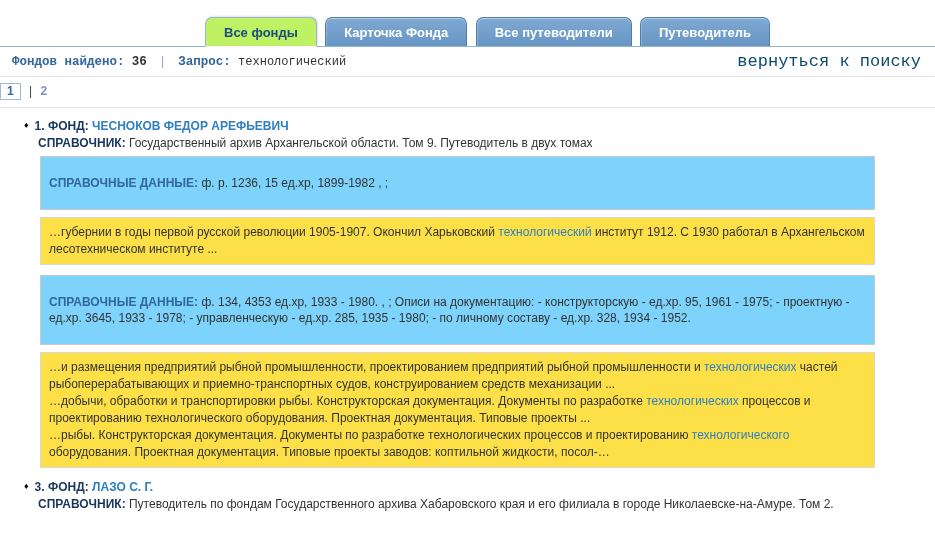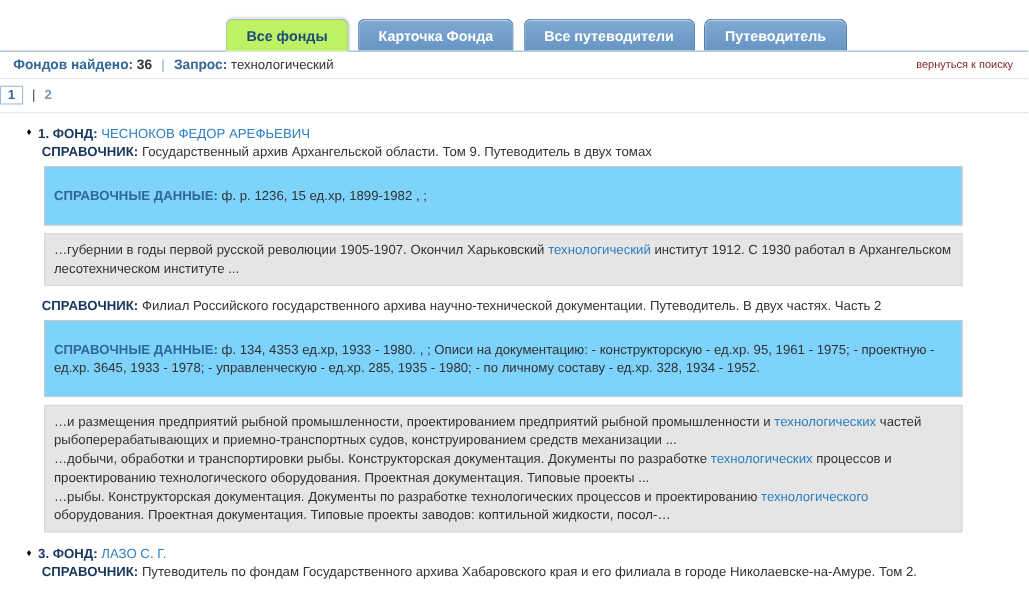--- a/index.html
+++ b/index.html
@@ -29,57 +29,58 @@
     background:#bef264; color:#1d4c7c;
     border:1px solid #9ab4cf; border-bottom:1px solid #fff;
     margin-bottom:-1px; z-index:2;
     box-shadow:1px -1px 2px rgba(0,0,0,.12);
   }
   
   .results-header {
     display:flex; justify-content:space-between; align-items:center;
     padding:5px 14px 5px 12px;
     border-bottom:1px solid #e3e3e3;
+    font-family:Liberation Mono, monospace;
   }
   .results-header .lbl { font-weight:bold; color:#336699; font-size:12.5px; }
   .results-header .val { font-weight:bold; color:#333; font-size:12.5px; }
   .results-header .qval { color:#333; }
   .results-header .sep { color:#8aa5c0; padding:0 5px; }
-  .back-link { color:#7f1d1d; text-decoration:none; font-size:10px; }
+  .back-link { color:#0c4a6e; text-decoration:none; font-size:17px; }
   
   .pagination {
     padding:6px 0 7px;
     border-bottom:1px solid #e3e3e3;
   }
   .page-current {
     display:inline-block; border:1px solid #9ebcd9;
     padding:0 6px 1px; color:#336699; font-weight:bold;
   }
   .page-sep { color:#444; padding:0 5px; }
   .page-link { color:#7795bb; text-decoration:none; font-weight:bold; }
   
   .entries { padding:9px 10px 0 24px; }
   .entry { margin-bottom:10px; }
   .entry-head { line-height:17px; padding-right:4px; }
   .bullet { color:#000; font-size:9px; vertical-align:2px; padding-right:6px; }
   .entry-num, .fund-label { font-weight:bold; color:#17365d; }
   .entry-title {
-    font-weight:normal; color:#2d7fc1; text-decoration:none; cursor:pointer;
+    font-weight:bold; color:#2d7fc1; text-decoration:none; cursor:pointer;
   }
   .guide-line { margin-left:14px; line-height:17px; padding-right:4px; }
   .guide-label { font-weight:bold; color:#17365d; }
   .data-box {
     margin:4px 50px 0 16px;
     border:1px solid #c9c9c9; background:#7dd3fc;
     padding:18px 8px; line-height:16px;
   }
   .data-label { font-weight:bold; color:#336699; }
   .excerpt-box {
     margin:7px 50px 0 16px;
-    border:1px solid #d8d8d8; background:#e5e5e5;
+    border:1px solid #d8d8d8; background:#fde047;
     padding:6px 8px; line-height:17px;
   }
   .hl { color:#2d7fc1; }
 </style>
 </head>
 <body>
 
 <div class="tabbar">
   <span class="tab active">Все фонды</span>
   <span class="tab">Карточка Фонда</span>
@@ -107,21 +108,20 @@
 <div class="entries" id="entries">
     <div class="entry">
       <div class="entry-head"><span class="bullet">♦</span><span class="entry-num">1. </span><span class="fund-label">ФОНД: </span><a class="entry-title" href="#">ЧЕСНОКОВ ФЕДОР АРЕФЬЕВИЧ</a></div>
       <div class="guide-line"><span class="guide-label">СПРАВОЧНИК: </span><span>Государственный архив Архангельской области. Том 9. Путеводитель в двух томах</span></div>
       <div class="data-box"><span class="data-label">СПРАВОЧНЫЕ ДАННЫЕ: </span><span>ф. р. 1236, 15 ед.хр, 1899-1982 , ;</span></div>
       <div class="excerpt-box">
         <div class="excerpt-line"><span>…губернии в годы первой русской революции 1905-1907. Окончил Харьковский </span><span class="hl">технологический</span><span> институт 1912. С 1930 работал в Архангельском лесотехническом институте ...</span></div>
       </div>
     </div>
     <div class="entry">
-      <div class="guide-line"><span class="guide-label">СПРАВОЧНИК: </span><span>Филиал Российского государственного архива научно-технической документации. Путеводитель. В двух частях. Часть 2</span></div>
       <div class="data-box"><span class="data-label">СПРАВОЧНЫЕ ДАННЫЕ: </span><span>ф. 134, 4353 ед.хр, 1933 - 1980.  , ;  Описи на документацию: - конструкторскую - ед.хр. 95, 1961 - 1975; - проектную - ед.хр. 3645, 1933 - 1978; - управленческую - ед.хр. 285, 1935 - 1980; - по личному составу - ед.хр. 328, 1934 - 1952.</span></div>
       <div class="excerpt-box">
         <div class="excerpt-line"><span>…и размещения предприятий рыбной промышленности, проектированием предприятий рыбной промышленности и </span><span class="hl">технологических</span><span> частей рыбоперерабатывающих и приемно-транспортных судов, конструированием средств механизации ...</span></div>
         <div class="excerpt-line"><span>…добычи, обработки и транспортировки рыбы. Конструкторская документация. Документы по разработке </span><span class="hl">технологических</span><span> процессов и проектированию технологического оборудования. Проектная документация. Типовые проекты ...</span></div>
         <div class="excerpt-line"><span>…рыбы. Конструкторская документация. Документы по разработке технологических процессов и проектированию </span><span class="hl">технологического</span><span> оборудования. Проектная документация. Типовые проекты заводов: коптильной жидкости, посол-…</span></div>
       </div>
     </div>
     <div class="entry">
       <div class="entry-head"><span class="bullet">♦</span><span class="entry-num">3. </span><span class="fund-label">ФОНД: </span><a class="entry-title" href="#">ЛАЗО С. Г.</a></div>
       <div class="guide-line"><span class="guide-label">СПРАВОЧНИК: </span><span>Путеводитель по фондам Государственного архива Хабаровского края и его филиала в городе Николаевске-на-Амуре. Том 2.</span></div>

